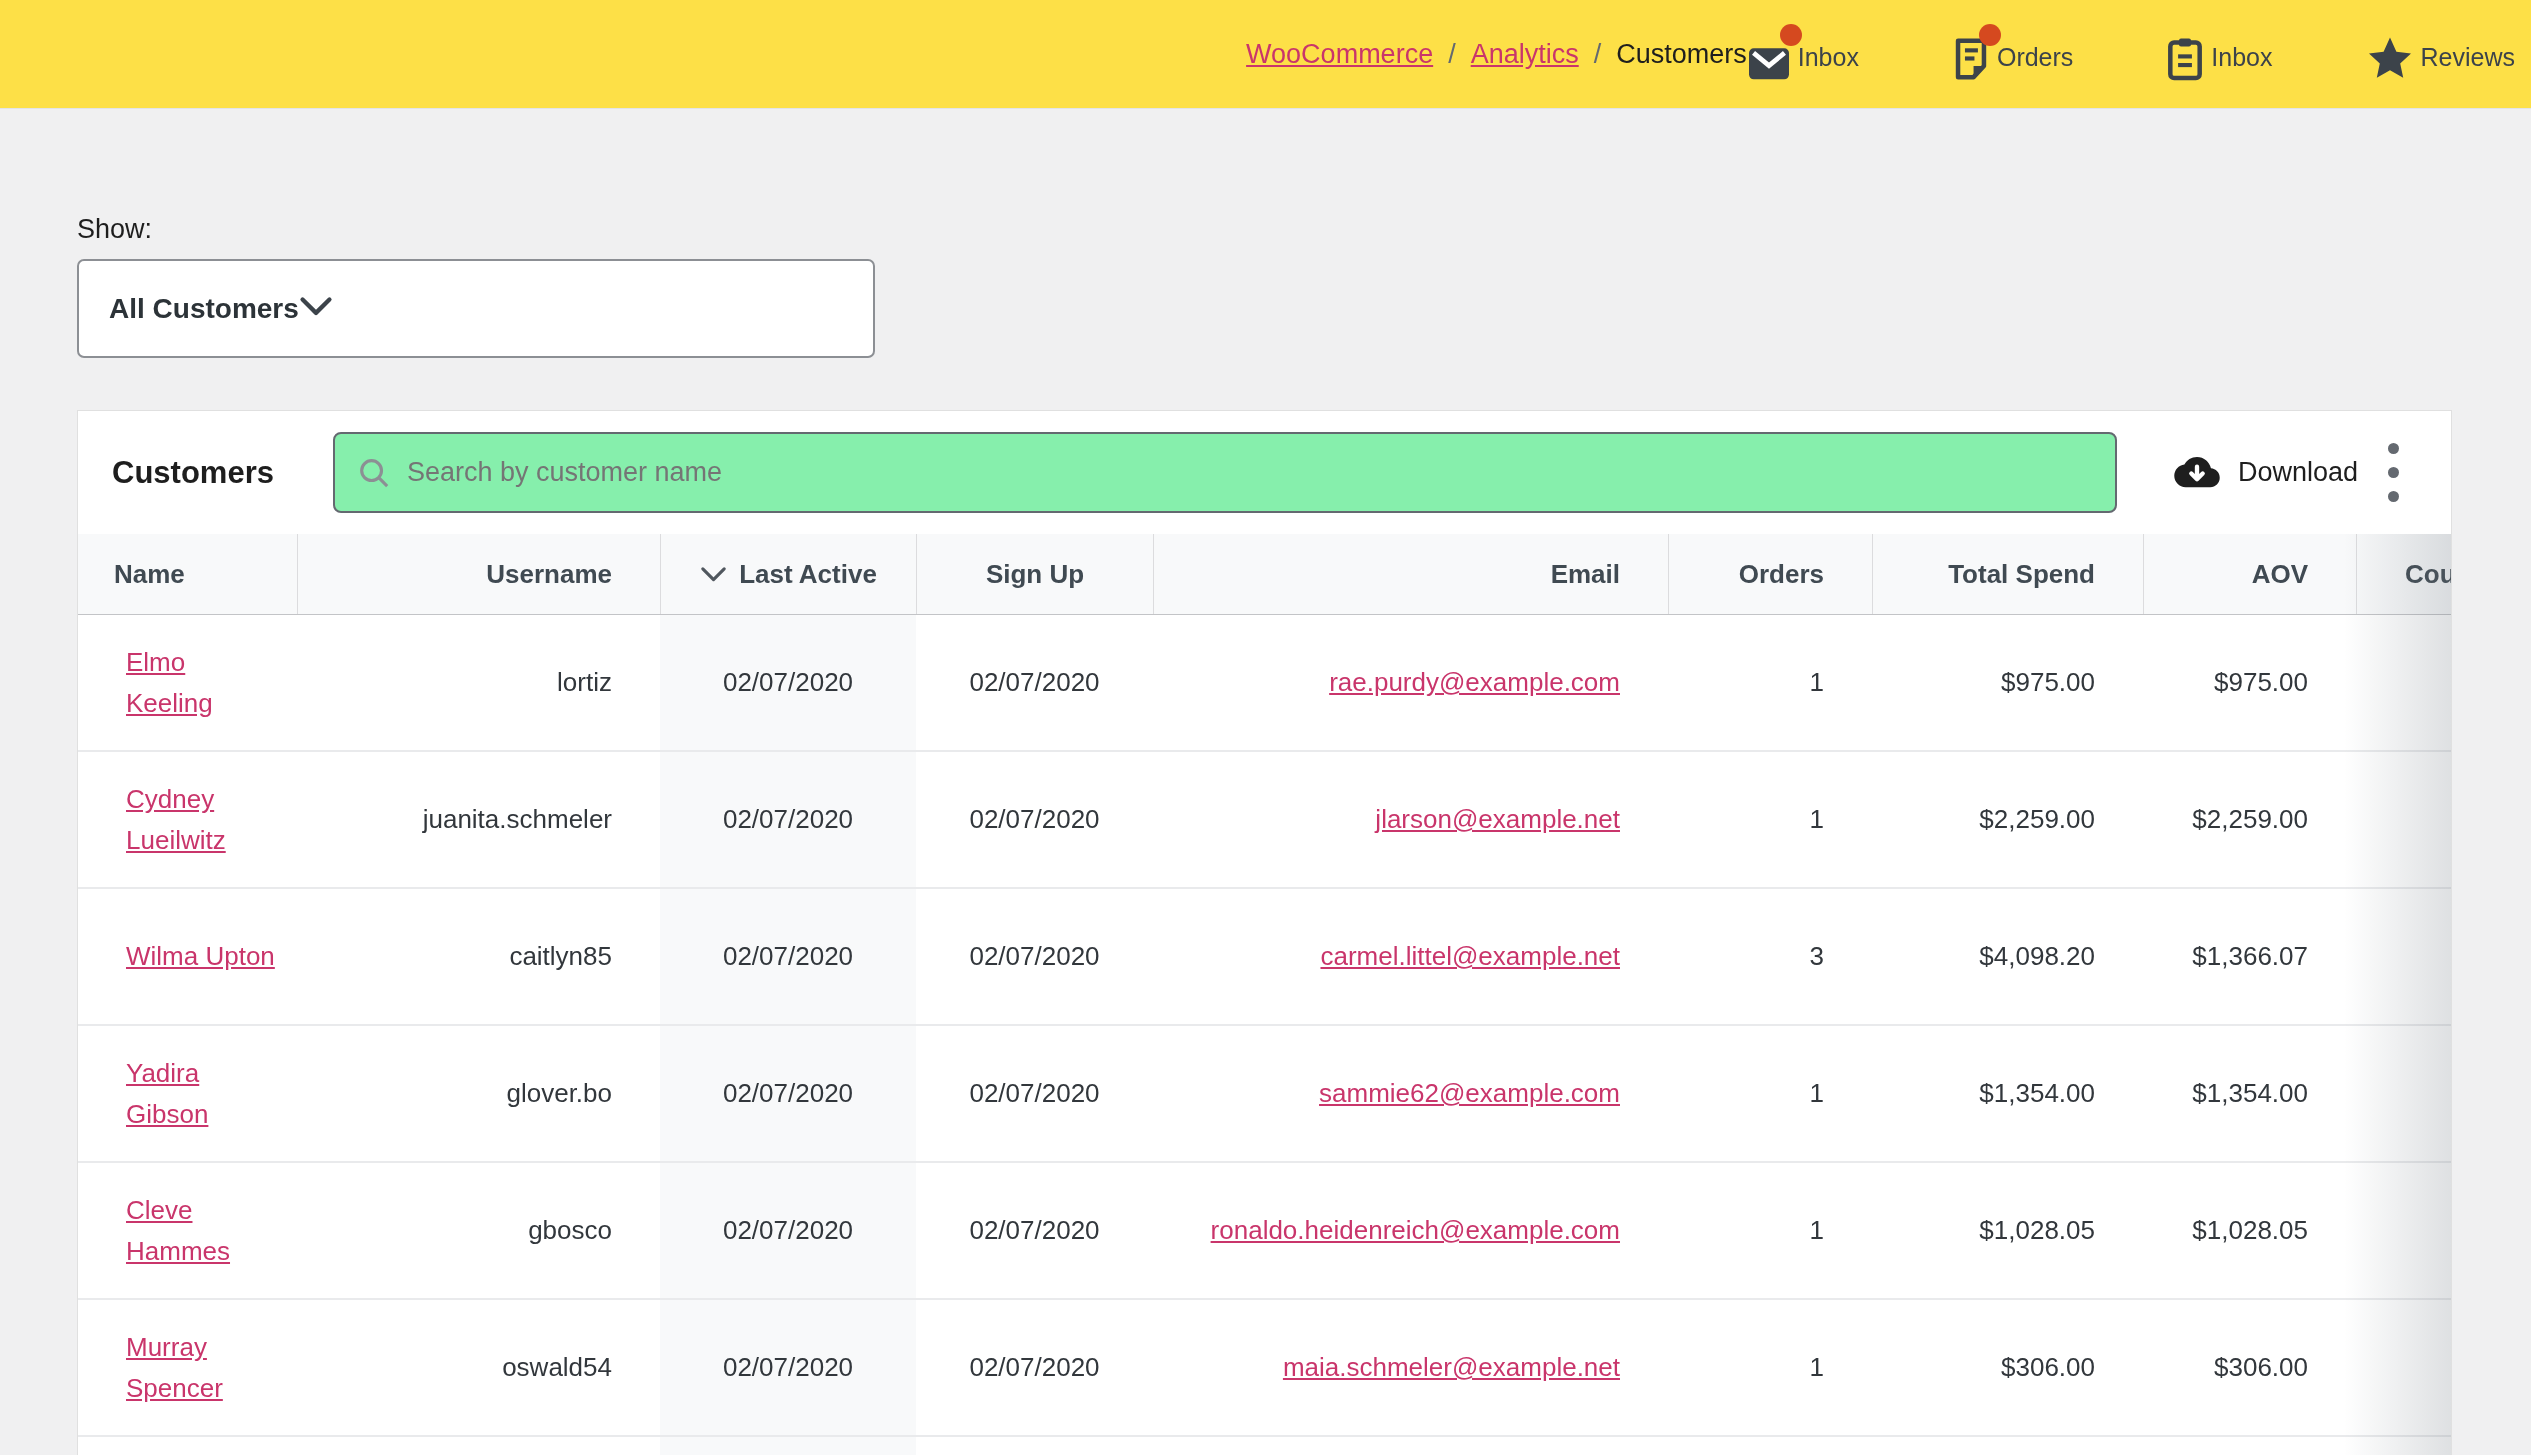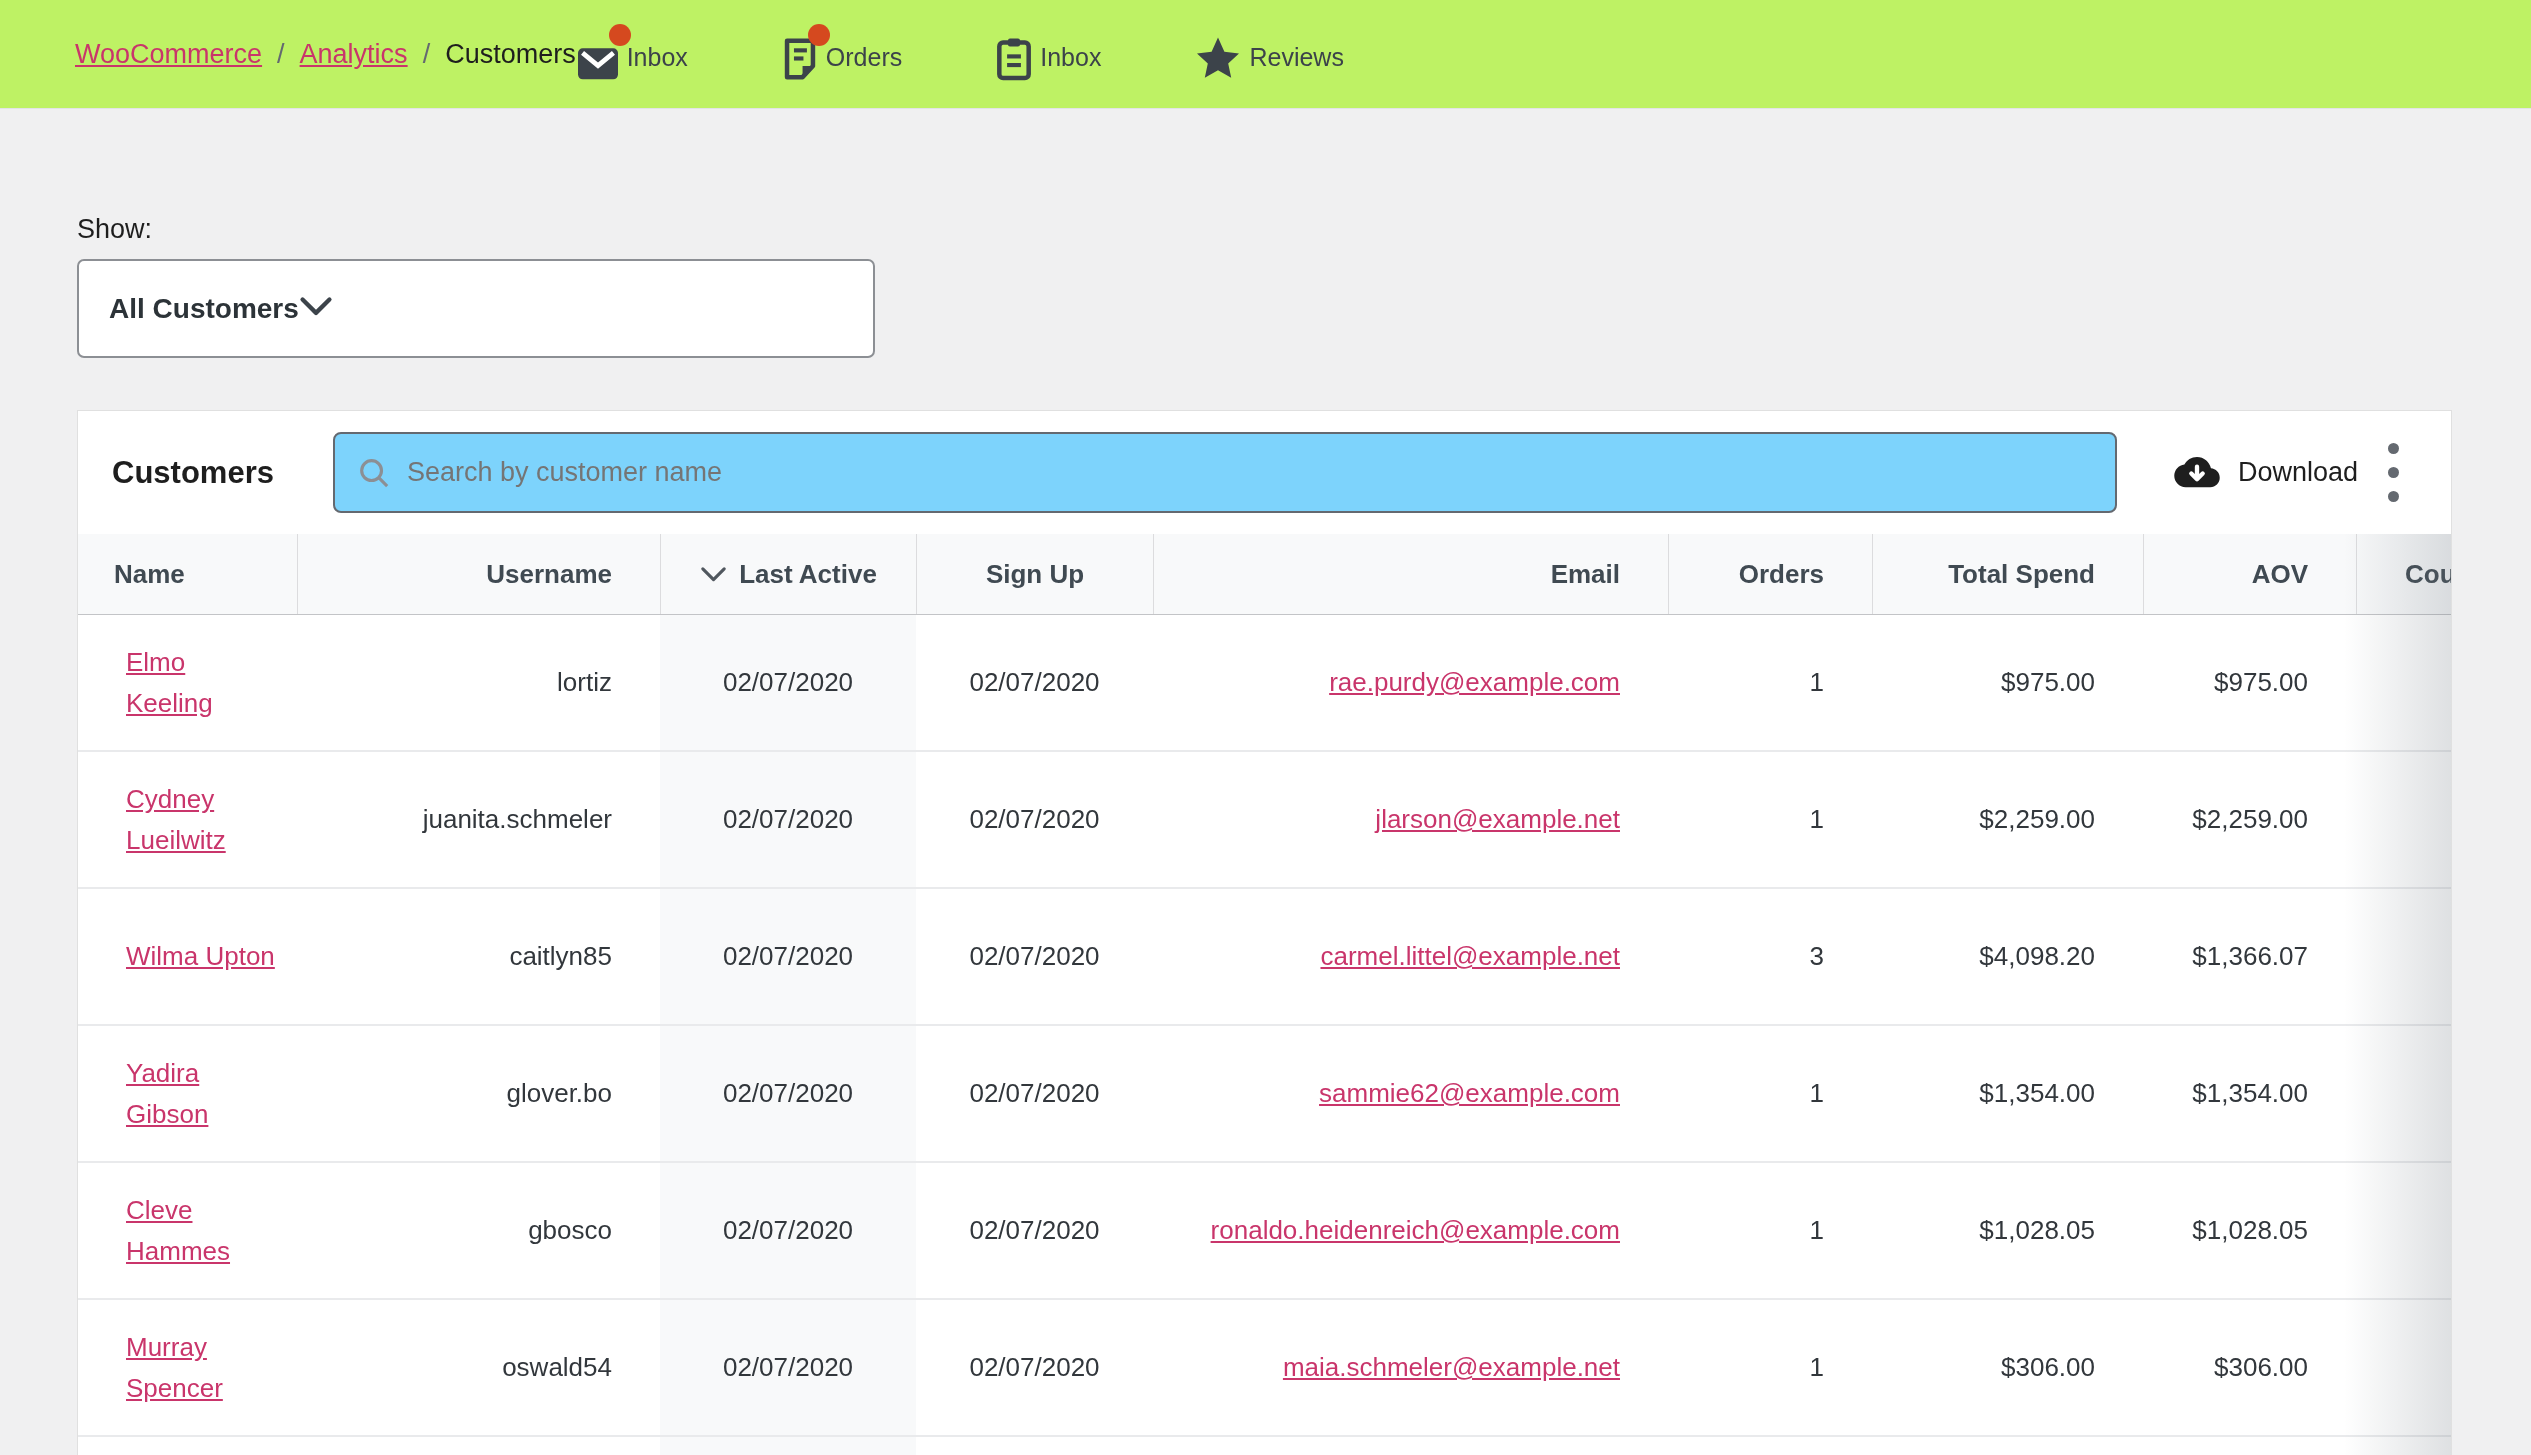--- a/index.html
+++ b/index.html
@@ -6,22 +6,22 @@
   html,body { margin:0; padding:0; }
   body {
     width:2531px; height:1455px; overflow:hidden; position:relative;
     background:#f0f0f1; font-family:"Liberation Sans", sans-serif; color:#32373c;
   }
   a { cursor:pointer; }
 
   
   .topbar {
     position:absolute; top:0; left:0; width:2531px; height:109px;
-    background:#bef264; border-bottom:1px solid #e2e4e7;
-    display:flex; align-items:center; justify-content:flex-start;
+    background:#fde047; border-bottom:1px solid #e2e4e7;
+    display:flex; align-items:center; justify-content:flex-end;
     padding:0 16px 0 75px;
   }
   .breadcrumb { font-size:27px; display:flex; align-items:center; gap:15px; }
   .breadcrumb a { color:#c9356b; text-decoration:underline; }
   .breadcrumb .sep { color:#646970; }
   .breadcrumb .current { color:#1e1e1e; }
 
   .activity { display:flex; align-items:flex-start; gap:93px; padding-top:6px; }
   .activity-item { display:flex; flex-direction:row; align-items:center; gap:7px; cursor:pointer; }
   .icon-wrap { position:relative; height:50px; display:flex; align-items:flex-end; }
@@ -40,21 +40,21 @@
 
   
   .card {
     position:absolute; left:77px; top:410px; width:2375px; height:1045px;
     background:#fff; border:1px solid #e0e0e0; border-bottom:none; overflow:hidden;
   }
   .card-header { height:123px; display:flex; align-items:center; padding:0 34px; }
   .card-title { font-size:31px; font-weight:700; color:#1e1e1e; flex:none; }
   .search-box {
     flex:none; width:1784px; height:81px; margin-left:59px;
-    border:2px solid #646970; border-radius:8px; background:#7dd3fc;
+    border:2px solid #646970; border-radius:8px; background:#86efac;
     display:flex; align-items:center; gap:14px; padding:0 22px;
   }
   .search-box input {
     border:none; outline:none; flex:1; font-size:27px; color:#2c3338;
     font-family:"Liberation Sans", sans-serif; background:transparent;
   }
   .search-box input::placeholder { color:#757575; }
   .download-btn { display:flex; align-items:center; gap:18px; margin-left:57px; font-size:27px; color:#1e1e1e; cursor:pointer; flex:none;justify-content:space-between; }
   .kebab { margin-left:auto; margin-right:8px; display:flex; flex-direction:column; gap:13px; padding:10px; cursor:pointer; }
   .kebab .dot { width:11px; height:11px; border-radius:50%; background:#646970; }

